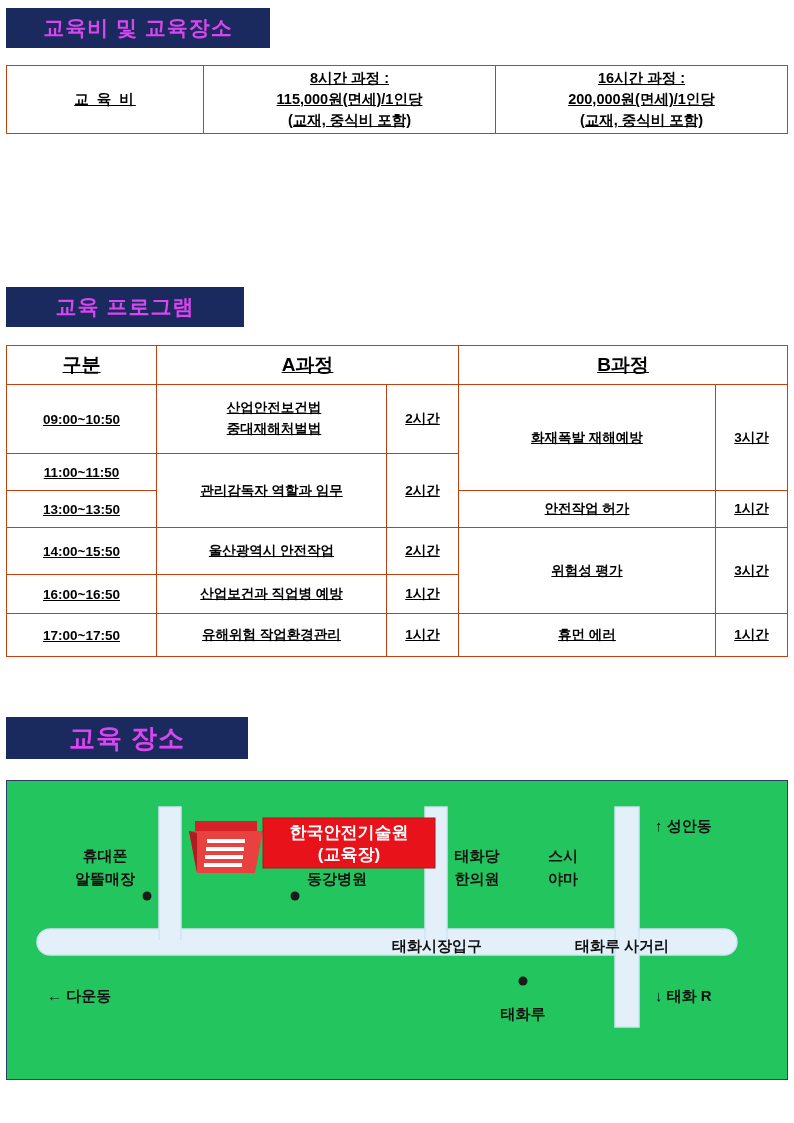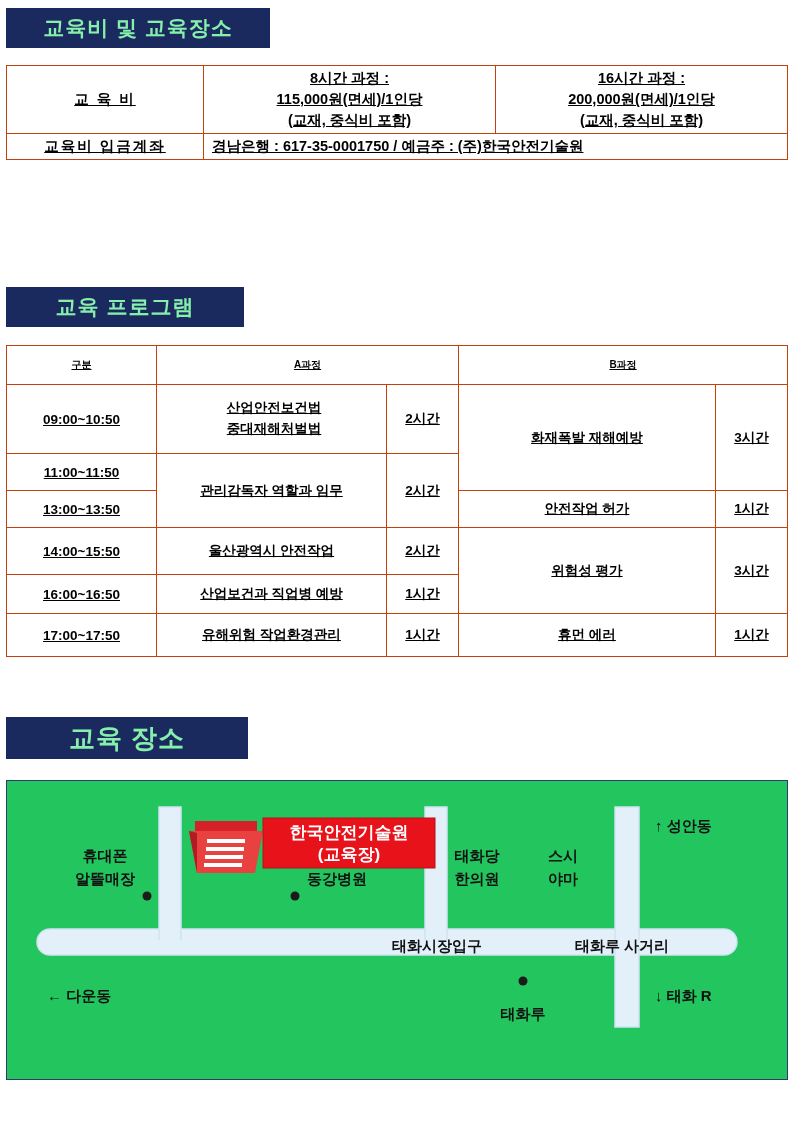--- a/index.html
+++ b/index.html
@@ -18,21 +18,21 @@
   .page {
     position: relative;
     width: 794px;
     height: 1123px;
   }
 
   
   .banner {
     position: absolute;
     background: #1b2a5e;
-    color: #86efac;
+    color: #d946ef;
     font-weight: bold;
     display: flex;
     align-items: center;
     letter-spacing: 1px;
   }
   .banner span {
     display: block;
     width: 100%;
     text-align: center;
   }
@@ -81,21 +81,21 @@
   }
   #program-table td {
     height: 22px;
   }
   .col-time { width: 150px; }
   .col-a-name { width: 230px; }
   .col-a-hours { width: 72px; }
   .col-b-hours { width: 72px; }
   .hdr {
     height: 34px !important;
-    font-size: 10px;
+    font-size: 19px;
   }
   .two-line {
     line-height: 1.55;
     padding-left: 8px;
   }
 
   
   #map-box {
     position: absolute;
     left: 6px;
@@ -133,24 +133,20 @@
         <div>8시간 과정 :</div>
         <div>115,000원(면세)/1인당</div>
         <div>(교재, 중식비 포함)</div>
       </td>
       <td>
         <div>16시간 과정 :</div>
         <div>200,000원(면세)/1인당</div>
         <div>(교재, 중식비 포함)</div>
       </td>
     </tr>
-    <tr>
-      <td class="fee-label">교육비 입금계좌</td>
-      <td class="fee-left" colspan="2">경남은행 : 617-35-0001750 / 예금주 : (주)한국안전기술원</td>
-    </tr>
   </tbody>
     </table>
 
   <div class="banner" style="left:6px; top:287px; width:238px; height:40px; font-size:21px;justify-content:center;">
     <span>교육 프로그램</span>
   </div>
 
   <table id="program-table">
     <colgroup>
       <col class="col-time">

